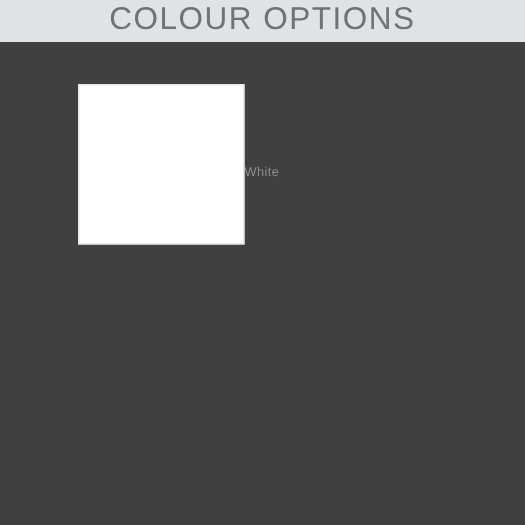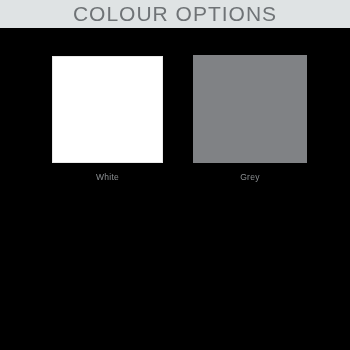--- a/index.html
+++ b/index.html
@@ -48,21 +48,21 @@
     position: absolute;
     left: 0;
     top: 28px;
     width: 350px;
     height: 322px;
   }
 
   .swatch-cell {
     position: absolute;
     display: flex;
-    flex-direction: column;
+    flex-direction: row;
     align-items: center;
   }
 
   .swatch-chip {
     display: block;
     box-sizing: border-box;
   }
 
   .swatch-label {
     font-family: "Liberation Sans", sans-serif;
@@ -80,33 +80,29 @@
   .cell-grey   { left: 193px; top: 27px; }
   .cell-yellow { left: 122px; top: 172px; }
 
   .chip-white  { width: 111px; height: 107px; }
   .chip-grey   { width: 114px; height: 108px; }
   .chip-yellow { width: 118px; height: 110px; }
 </style>
 </head>
 <body>
 
-<div class="page" style="background: #000000;">
+<div class="page" style="background: #404040;">
 
   <div class="header-band" style="background: rgb(223, 227, 228);">
     <div class="header-title" style="color: rgb(111, 115, 118);">COLOUR OPTIONS</div>
   </div>
 
   <div class="swatch-area">
 
     <div class="swatch-cell cell-white">
       <div class="swatch-chip chip-white" id="chip-white" style="background: rgb(255, 255, 255); border: 1px solid rgb(232, 232, 232);"></div>
       <div class="swatch-label" style="color: rgb(139, 143, 146);">White</div>
     </div>
 
-    <div class="swatch-cell cell-grey">
-      <div class="swatch-chip chip-grey" id="chip-grey" style="background: rgb(128, 130, 133); border: 0px;"></div>
-      <div class="swatch-label" style="color: rgb(139, 143, 146);">Grey</div>
-    </div>
 
 
   </div>
 </div>
 
 </body></html>

